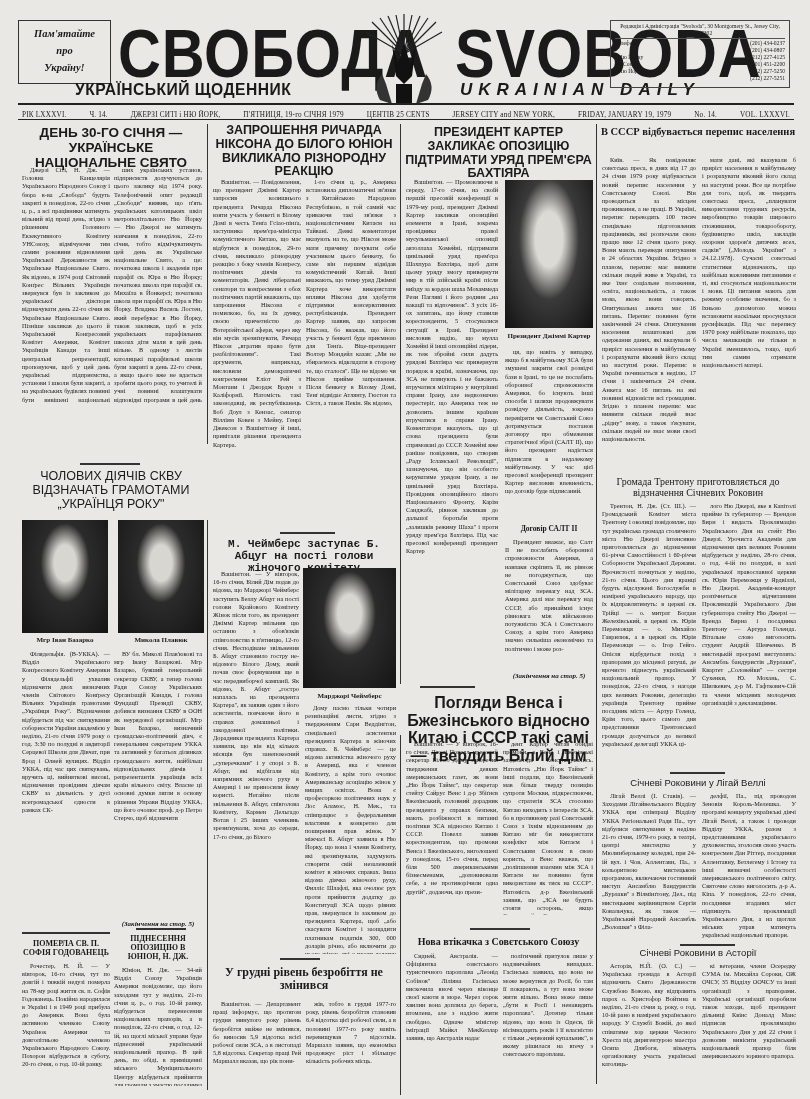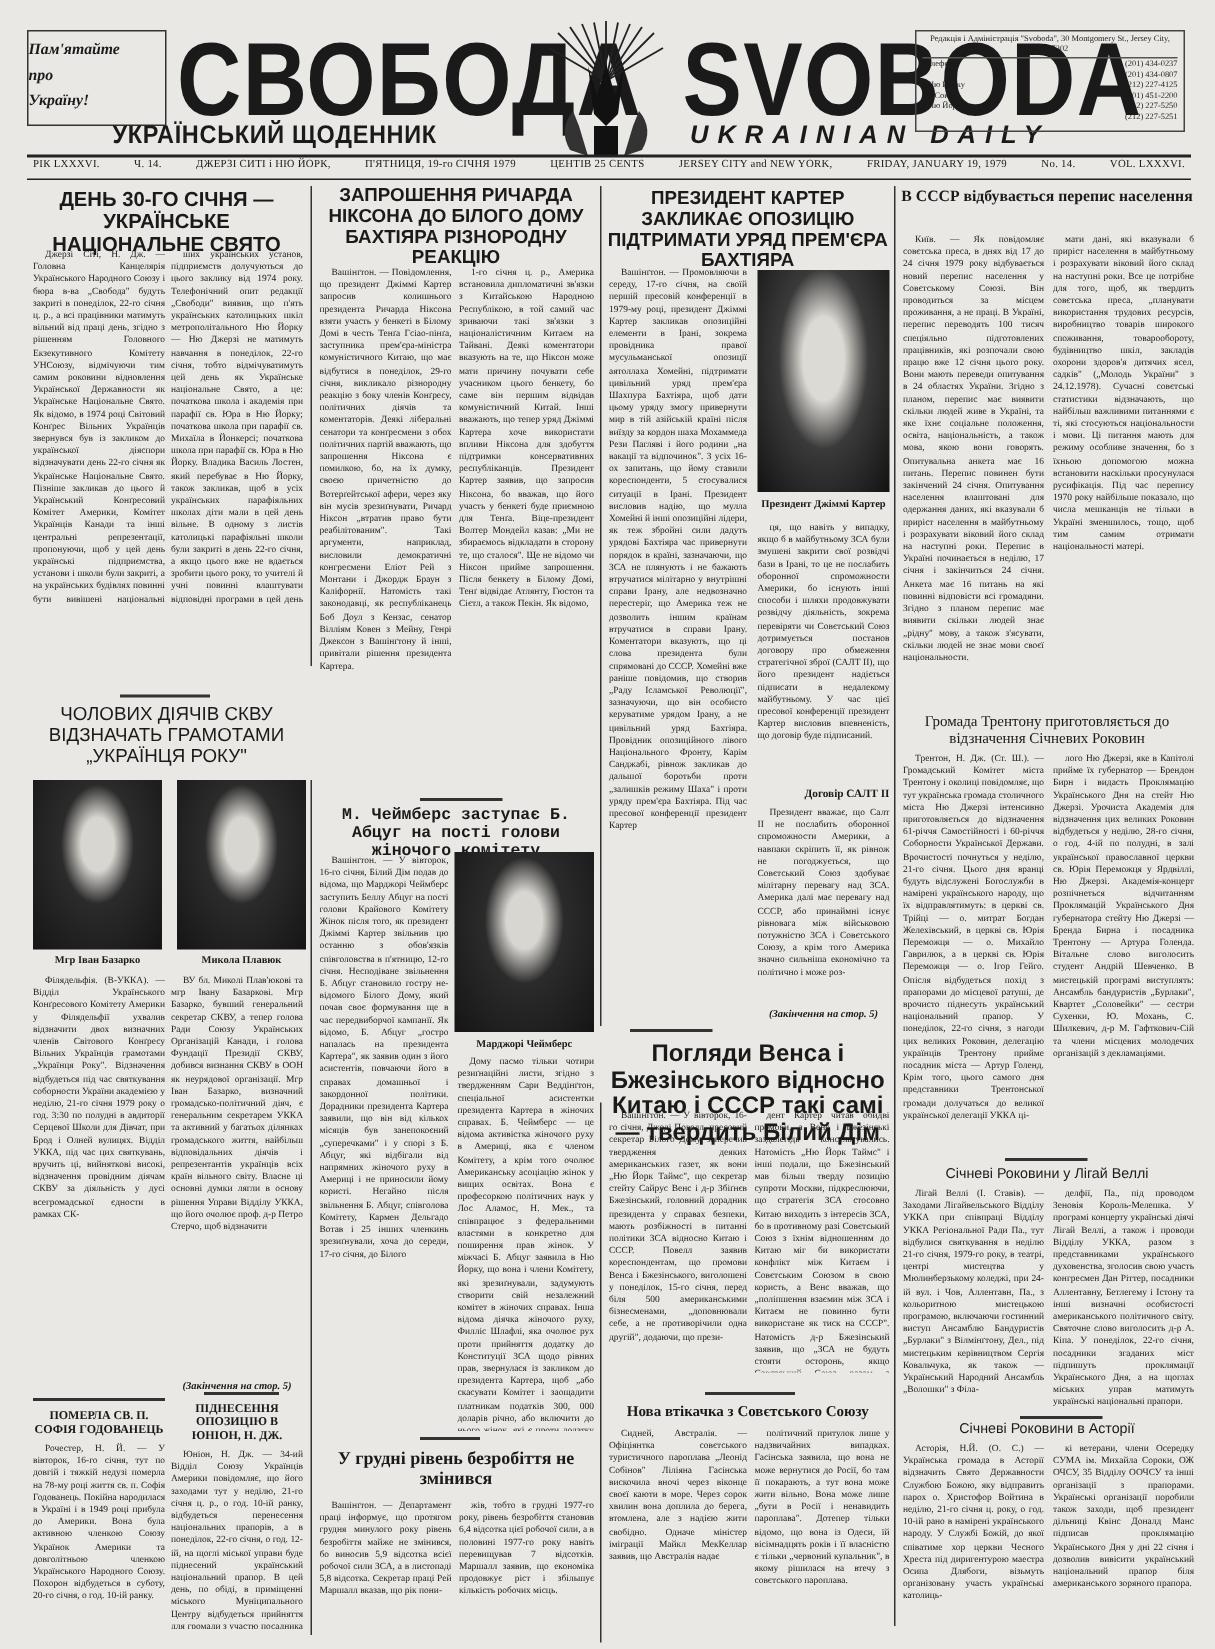--- a/index.html
+++ b/index.html
@@ -1,27 +1,27 @@
 <!DOCTYPE html>
 <html><head>
 <meta charset="utf-8">
 <style>
 *{box-sizing:border-box;margin:0;padding:0}
 body{width:810px;height:1099px;background:#e9e8e4;font-family:"Liberation Serif",serif;color:#1a1a1a;position:relative;overflow:hidden}
 .abs{position:absolute}
-.slogan-box{left:18px;top:20px;width:93px;height:64px;border:1.5px solid #333;font-family:"Liberation Serif",serif;font-style:italic;font-weight:bold;font-size:10.5px;line-height:17px;padding-top:4px}
+.slogan-box{left:18px;top:20px;width:93px;height:64px;border:1.5px solid #333;text-align:center;font-family:"Liberation Serif",serif;font-style:italic;font-weight:bold;font-size:10.5px;line-height:17px;padding-top:4px}
 .title-cyr{left:118px;top:18px;font-family:"Liberation Sans",sans-serif;font-weight:900;font-size:66px;letter-spacing:1px;transform:scaleX(.9) scaleY(1.05);transform-origin:left top;line-height:1}
 .title-lat{left:455px;top:18px;font-family:"Liberation Sans",sans-serif;font-weight:900;font-size:66px;letter-spacing:1px;transform:scaleX(.9) scaleY(1.05);transform-origin:left top;line-height:1}
 .emblem{left:362px;top:14px;width:84px;height:92px}
 .sub-cyr{left:75px;top:80px;font-family:"Liberation Sans",sans-serif;font-weight:bold;font-size:17px;letter-spacing:.5px;transform:scaleX(.92);transform-origin:left}
 .sub-lat{left:460px;top:80px;font-family:"Liberation Sans",sans-serif;font-weight:bold;font-style:italic;font-size:17px;letter-spacing:6px}
 .contact{left:610px;top:20px;width:180px;height:68px;border:1px solid #444;font-size:5.6px;line-height:7px;padding:2px 4px}
 .contact .row{display:flex;justify-content:space-between}
 .contact .addr{text-align:center;border-bottom:1px solid #555;padding-bottom:1px;margin-bottom:1px}
-.dateline{left:18px;top:103px;width:776px;height:17px;border-top:2px solid #222;border-bottom:1px solid #222;font-size:7.2px;display:flex;justify-content:space-between;align-items:flex-start;padding:0 4px;letter-spacing:.2px}
+.dateline{left:18px;top:103px;width:776px;height:17px;border-top:2px solid #222;border-bottom:1px solid #222;font-size:7.2px;display:flex;justify-content:space-between;align-items:flex-end;padding:0 4px;letter-spacing:.2px}
 .col{position:absolute;font-size:6.3px;line-height:8.2px;text-align:justify;overflow:hidden}
 .hl{font-family:"Liberation Sans",sans-serif;font-weight:bold;text-align:center;line-height:1.1}
 .vrule{position:absolute;width:1px;background:#333}
 .hrule{position:absolute;height:2px;background:#333}
 .photo{position:absolute;background:radial-gradient(ellipse at 50% 38%,#d8d6d0 0 18%,#2b2b2b 40%,#151515 100%)}
 .caption{font-family:"Liberation Serif",serif;font-weight:bold;font-size:7px;text-align:center}
 .cont{font-style:italic;font-weight:bold;text-align:center;font-size:7px}
 .p{text-indent:8px}
 </style>
 </head>
@@ -117,42 +117,42 @@
 <div class="abs cont" style="left:114px;top:920px;width:88px">(Закінчення на стор. 5)</div>
 
 <div class="hrule" style="left:22px;top:932px;width:88px"></div>
 <div class="abs hl" style="left:22px;top:940px;width:88px;font-size:8px;font-family:'Liberation Serif',serif">ПОМЕРЛА СВ. П. СОФІЯ ГОДОВАНЕЦЬ</div>
 <div class="col p" style="left:22px;top:962px;width:88px;height:120px">Рочестер, Н. Й. — У вівторок, 16-го січня, тут по довгій і тяжкій недузі померла на 78-му році життя св. п. Софія Годованець. Покійна народилася в Україні і в 1949 році прибула до Америки. Вона була активною членкою Союзу Українок Америки та довголітньою членкою Українського Народного Союзу. Похорон відбудеться в суботу, 20-го січня, о год. 10-ій ранку.</div>
 
 <div class="hrule" style="left:136px;top:928px;width:50px"></div>
 <div class="abs hl" style="left:114px;top:935px;width:88px;font-size:8px;font-family:'Liberation Serif',serif">ПІДНЕСЕННЯ ОПОЗИЦІЮ В ЮНІОН, Н. ДЖ.</div>
 <div class="col p" style="left:114px;top:966px;width:88px;height:120px">Юніон, Н. Дж. — 34-ий Відділ Союзу Українців Америки повідомляє, що його заходами тут у неділю, 21-го січня ц. р., о год. 10-ій ранку, відбудеться перенесення національних прапорів, а в понеділок, 22-го січня, о год. 12-ій, на щоглі міської управи буде піднесений український національний прапор. В цей день, по обіді, в приміщенні міського Муніципального Центру відбудеться прийняття для громади з участю посадника Джеймс Конлон.</div>
 
-<div class="abs hl" style="left:212px;top:124px;width:184px;font-size:12.5px">ЗАПРОШЕННЯ РИЧАРДА НІКСОНА ДО БІЛОГО ДОМУ БАХТІЯРА РІЗНОРОДНУ РЕАКЦІЮ</div>
+<div class="abs hl" style="left:212px;top:124px;width:184px;font-size:12.5px">ЗАПРОШЕННЯ РИЧАРДА НІКСОНА ДО БІЛОГО ЮНІОН ВИКЛИКАЛО РІЗНОРОДНУ РЕАКЦІЮ</div>
 <div class="col p" style="left:213px;top:178px;width:88px;height:330px">Вашінґтон. — Повідомлення, що президент Джіммі Картер запросив колишнього президента Ричарда Ніксона взяти участь у бенкеті в Білому Домі в честь Тенґа Гсіао-пінґа, заступника прем'єра-міністра комуністичного Китаю, що має відбутися в понеділок, 29-го січня, викликало різнородну реакцію з боку членів Конґресу, політичних діячів та коментаторів. Деякі ліберальні сенатори та конґресмени з обох політичних партій вважають, що запрошення Ніксона є помилкою, бо, на їх думку, своєю причетністю до Вотерґейтської афери, через яку він мусів зрезиґнувати, Ричард Ніксон „втратив право бути реабілітованим". Такі аргументи, наприклад, висловили демократичні конгресмени Еліот Рей з Монтани і Джордж Браун з Каліфорнії. Натомість такі законодавці, як республіканець Боб Доул з Кензас, сенатор Вілліям Ковен з Мейну, Генрі Джексон з Вашінґтону й інші, привітали рішення президента Картера.</div>
 <div class="col p" style="left:306px;top:178px;width:90px;height:330px">1-го січня ц. р., Америка встановила дипломатичні зв'язки з Китайською Народною Республікою, в той самий час зриваючи такі зв'язки з націоналістичним Китаєм на Тайвані. Деякі коментатори вказують на те, що Ніксон може мати причину почувати себе учасником цього бенкету, бо саме він першим відвідав комуністичний Китай. Інші вважають, що тепер уряд Джіммі Картера хоче використати впливи Ніксона для здобуття підтримки консервативних республіканців. Президент Картер заявив, що запросив Ніксона, бо вважав, що його участь у бенкеті буде приємною для Тенґа. Віце-президент Волтер Мондейл казав: „Ми не збираємось відкладати в сторону те, що сталося". Ще не відомо чи Ніксон прийме запрошення. Після бенкету в Білому Домі, Тенґ відвідає Атлянту, Гюстон та Сієтл, а також Пекін. Як відомо,</div>
 <div class="hrule" style="left:280px;top:532px;width:55px"></div>
 
 <div class="abs hl" style="left:212px;top:538px;width:184px;font-size:11px;font-family:Liberation Mono, monospace">М. Чеймберс заступає Б. Абцуг на пості голови жіночого комітету</div>
 <div class="col p" style="left:213px;top:570px;width:86px;height:330px">Вашінґтон. — У вівторок, 16-го січня, Білий Дім подав до відома, що Марджорі Чеймберс заступить Беллу Абцуг на пості голови Крайового Комітету Жінок після того, як президент Джіммі Картер звільнив цю останню з обов'язків співголовства в п'ятницю, 12-го січня. Несподіване звільнення Б. Абцуг становило гостру не-відомого Білого Дому, який почав своє формування ще в час передвиборчої кампанії. Як відомо, Б. Абцуг „гостро напалась на президента Картера", як заявив один з його асистентів, повчаючи його в справах домашньої і закордонної політики. Дорадники президента Картера заявили, що він від кількох місяців був занепокоєний „суперечками" і у спорі з Б. Абцуг, які відбігали від напрямних жіночого руху в Америці і не приносили йому користі. Негайно після звільнення Б. Абцуг, співголова Комітету, Кармен Дельгадо Вотав і 25 інших членкинь зрезиґнували, хоча до середи, 17-го січня, до Білого</div>
 <div class="photo" style="left:303px;top:568px;width:93px;height:120px"></div>
 <div class="abs caption" style="left:303px;top:692px;width:93px">Марджорі Чеймберс</div>
 <div class="col p" style="left:305px;top:704px;width:91px;height:250px">Дому пасмо тільки чотири резиґнаційні листи, згідно з твердженням Сари Веддінґтон, спеціальної асистентки президента Картера в жіночих справах. Б. Чеймберс — це відома активістка жіночого руху в Америці, яка є членом Комітету, а крім того очолює Американську асоціацію жінок у вищих освітах. Вона є професоркою політичних наук у Лос Аламос, Н. Мек., та співпрацює з федеральними властями в конкретно для поширення прав жінок. У міжчасі Б. Абцуг заявила в Ню Йорку, що вона і члени Комітету, які зрезиґнували, задумують створити свій незалежний комітет в жіночих справах. Інша відома діячка жіночого руху, Филліс Шлафлі, яка очолює рух проти прийняття додатку до Конституції ЗСА щодо рівних прав, звернулася із закликом до президента Картера, щоб „або скасувати Комітет і заощадити платникам податків 300, 000 доларів річно, або включити до нього жінок, які є проти додатку до Конституції".</div>
 <div class="hrule" style="left:280px;top:958px;width:40px"></div>
 
 <div class="abs hl" style="left:212px;top:966px;width:184px;font-size:12px;font-family:'Liberation Serif',serif">У грудні рівень безробіття не змінився</div>
 <div class="col p" style="left:213px;top:1000px;width:88px;height:92px">Вашінґтон. — Департамент праці інформує, що протягом грудня минулого року рівень безробіття майже не змінився, бо виносив 5,9 відсотка всієї робочої сили ЗСА, а в листопаді 5,8 відсотка. Секретар праці Рей Маршалл вказав, що рік пони-</div>
 <div class="col p" style="left:306px;top:1000px;width:90px;height:92px">жів, тобто в грудні 1977-го року, рівень безробіття становив 6,4 відсотка цієї робочої сили, а в половині 1977-го року навіть перевищував 7 відсотків. Маршалл заявив, що економіка продовжує ріст і збільшує кількість робочих місць.</div>
 
 <div class="abs hl" style="left:405px;top:126px;width:187px;font-size:12.5px">ПРЕЗИДЕНТ КАРТЕР ЗАКЛИКАЄ ОПОЗИЦІЮ ПІДТРИМАТИ УРЯД ПРЕМ'ЄРА БАХТІЯРА</div>
 <div class="col p" style="left:406px;top:178px;width:92px;height:500px">Вашінґтон. — Промовляючи в середу, 17-го січня, на своїй першій пресовій конференції в 1979-му році, президент Джіммі Картер закликав опозиційні елементи в Ірані, зокрема провідника правої мусульманської опозиції аятоллаха Хомейні, підтримати цивільний уряд прем'єра Шахпура Бахтіяра, щоб дати цьому уряду змогу привернути мир в тій азійській країні після виїзду за кордон шаха Мохаммеда Рези Пагляві і його родини „на вакації та відпочинок". З усіх 16-ох запитань, що йому ставили кореспонденти, 5 стосувалися ситуації в Ірані. Президент висловив надію, що мулла Хомейні й інші опозиційні лідери, як теж збройні сили дадуть урядові Бахтіяра час привернути порядок в країні, зазначаючи, що ЗСА не плянують і не бажають втручатися мілітарно у внутрішні справи Ірану, але недвозначно перестеріг, що Америка теж не дозволить іншим країнам втручатися в справи Ірану. Коментатори вказують, що ці слова президента були спрямовані до СССР. Хомейні вже раніше повідомив, що створив „Раду Ісламської Революції", зазначуючи, що він особисто керуватиме урядом Ірану, а не цивільний уряд Бахтіяра. Провідник опозиційного лівого Національного Фронту, Карім Санджабі, рівнож закликав до дальшої боротьби проти „залишків режиму Шаха" і проти уряду прем'єра Бахтіяра. Під час пресової конференції президент Картер</div>
 <div class="photo" style="left:505px;top:180px;width:88px;height:148px;background:radial-gradient(ellipse at 50% 40%,#dcdad4 0 22%,#3a3a3a 48%,#121212 100%)"></div>
 <div class="abs caption" style="left:503px;top:332px;width:92px">Президент Джіммі Картер</div>
 <div class="col p" style="left:505px;top:348px;width:88px;height:168px">ця, що навіть у випадку, якщо б в майбутньому ЗСА були змушені закрити свої розвідчі бази в Ірані, то це не послабить оборонної спроможности Америки, бо існують інші способи і шляхи продовжувати розвідчу діяльність, зокрема перевіряти чи Совєтський Союз дотримується постанов договору про обмеження стратегічної зброї (САЛТ II), що його президент надіється підписати в недалекому майбутньому. У час цієї пресової конференції президент Картер висловив впевненість, що договір буде підписаний.</div>
-<div class="abs" style="left:505px;top:524px;width:88px;font-weight:bold;font-size:7.5px;text-align:right;font-family:'Liberation Serif',serif">Договір САЛТ II</div>
+<div class="abs" style="left:505px;top:524px;width:88px;font-weight:bold;font-size:7.5px;text-align:center;font-family:'Liberation Serif',serif">Договір САЛТ II</div>
 <div class="col p" style="left:505px;top:538px;width:88px;height:130px">Президент вважає, що Салт II не послабить оборонної спроможности Америки, а навпаки скріпить її, як рівнож не погоджується, що Совєтський Союз здобуває мілітарну перевагу над ЗСА. Америка далі має перевагу над СССР, або принаймні існує рівновага між військовою потужністю ЗСА і Совєтського Союзу, а крім того Америка значно сильніша економічно та політично і може роз-</div>
 <div class="abs cont" style="left:505px;top:672px;width:88px">(Закінчення на стор. 5)</div>
 
 <div class="hrule" style="left:420px;top:686px;width:55px"></div>
 <div class="abs hl" style="left:405px;top:694px;width:187px;font-size:16px;font-family:Liberation Sans, sans-serif">Погляди Венса і Бжезінського відносно Китаю і СССР такі самі — твердить Білий Дім</div>
 <div class="col p" style="left:406px;top:740px;width:92px;height:175px">Вашінґтон. — У вівторок, 16-го січня, Джоді Повелл, пресовий секретар Білого Дому, заперечив твердження деяких американських газет, як вони „Ню Йорк Таймс", що секретар стейту Сайрус Венс і д-р Збіґнєв Бжезінський, головний дорадник президента у справах безпеки, мають розбіжності в питанні політики ЗСА відносно Китаю і СССР. Повелл заявив кореспондентам, що промови Венса і Бжезінського, виголошені у понеділок, 15-го січня, перед біля 500 американськими бізнесменами, „доповнювали себе, а не противорічили одна другій", додаючи, що прези-</div>
 <div class="col p" style="left:503px;top:740px;width:90px;height:175px">дент Картер читав обидві промови, а Венс і Бжезінські заздалегідь консультувались. Натомість „Ню Йорк Таймс" і інші подали, що Бжезінський мав більш тверду позицію супроти Москви, підкреслюючи, що стратегія ЗСА стосовно Китаю виходить з інтересів ЗСА, бо в противному разі Совєтський Союз з їхнім відношенням до Китаю міг би використати конфлікт між Китаєм і Совєтським Союзом в свою користь, а Венс вважав, що „поліпшення взаємин між ЗСА і Китаєм не повинно бути використане як тиск на СССР". Натомість д-р Бжезінський заявив, що „ЗСА не будуть стояти осторонь, якщо Совєтський Союз разом з союзниками, як Куба, Кубою і Вєтнамом, будуть намагатися з Китаєм ЗСА здобути собі „важливу стратегічну перевагу". Секретар Венс і д-р Бжезінські самі заперечили, що існують розбіжності в їхніх поглядах щодо політики ЗСА відносно Китаю та Совєтського Союзу.</div>
 <div class="hrule" style="left:470px;top:928px;width:60px"></div>
 
 <div class="abs hl" style="left:405px;top:936px;width:187px;font-size:10px;font-family:'Liberation Serif',serif">Нова втікачка з Совєтського Союзу</div>

